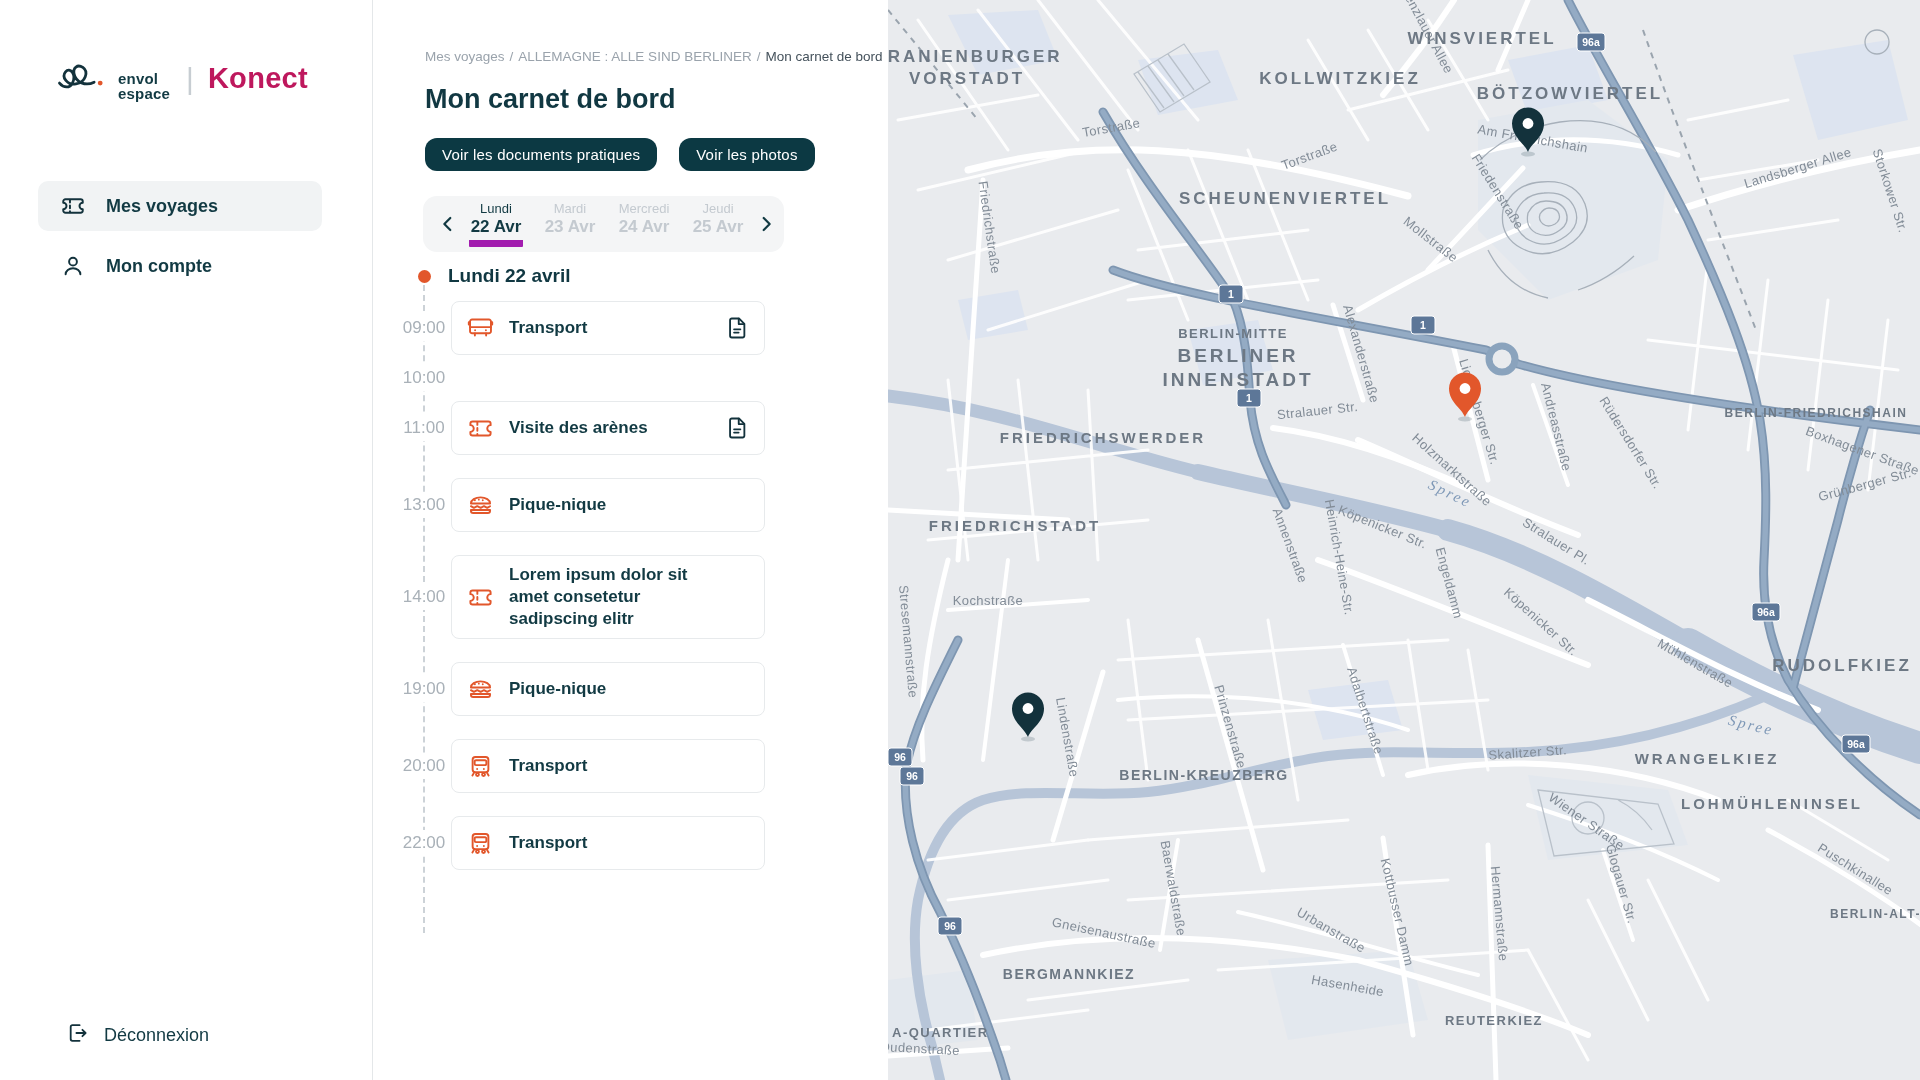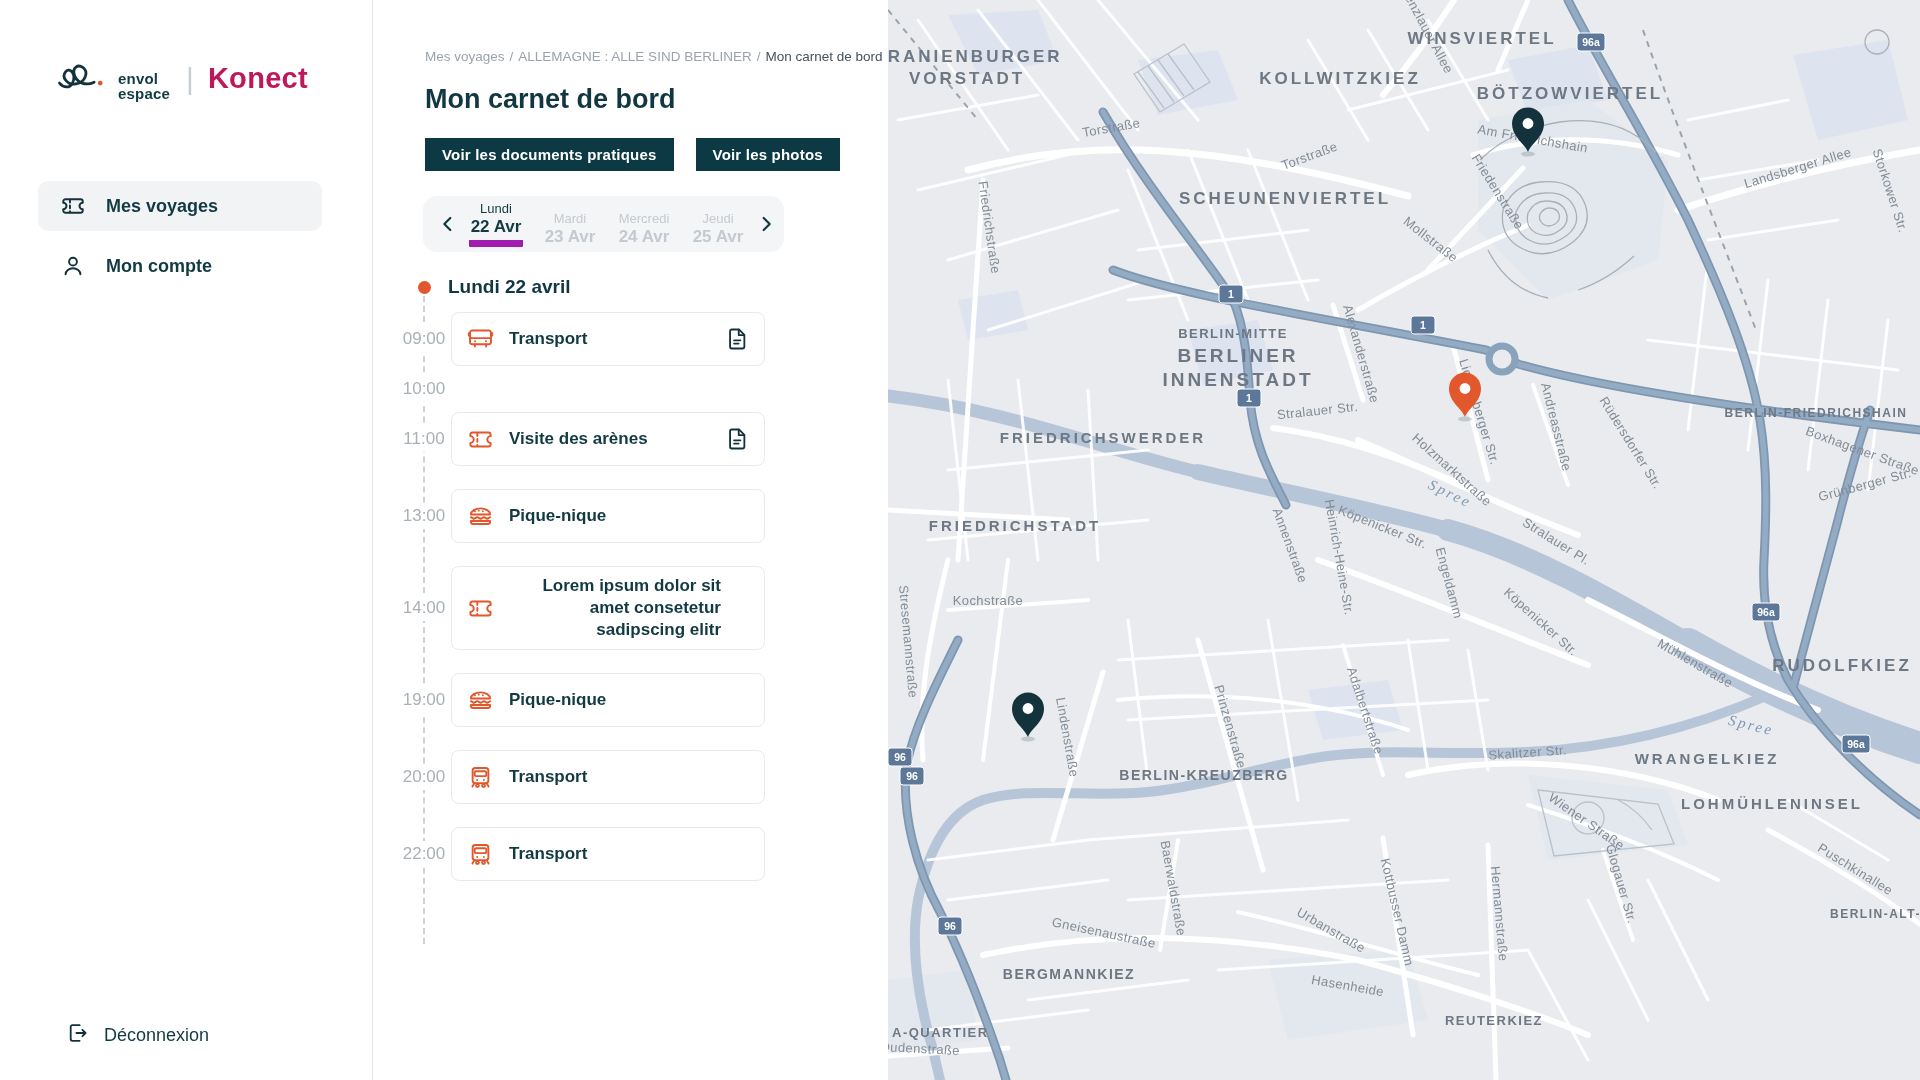--- a/index.html
+++ b/index.html
@@ -20,41 +20,41 @@
   .logout{position:absolute;left:66px;bottom:30px;display:flex;gap:14px;align-items:center;font-size:18px;font-weight:500;cursor:pointer;}
 
   
   .content{width:515px;min-width:515px;box-sizing:border-box;padding-top:49px;position:relative;background:#fff;}
   .pad{padding-left:52px;}
   .breadcrumb{font-size:13.5px;color:#9aa3ac;white-space:nowrap;}
   .breadcrumb span{margin-right:5px;}
   .breadcrumb .current{color:#44515b;}
   .page-title{font-size:27px;font-weight:700;color:#113842;margin-top:20px;}
   .btn-row{display:flex;gap:22px;margin-top:23px;}
-  .btn{background:#0c3943;color:#fff;font-size:15px;font-weight:700;border:none;border-radius:0;height:33px;padding:0 17px;font-family:inherit;cursor:pointer;letter-spacing:.2px;}
+  .btn{background:#0c3943;color:#fff;font-size:15px;font-weight:400;border:none;border-radius:12px;height:33px;padding:0 17px;font-family:inherit;cursor:pointer;letter-spacing:.2px;}
   .carousel{margin-top:25px;margin-left:50px;width:361px;height:56px;background:#f4f5f6;border-radius:14px;display:flex;align-items:center;justify-content:space-between;padding:0 14px;box-sizing:border-box;}
   .chev{width:24px;height:24px;color:#123a43;cursor:pointer;display:flex;align-items:center;justify-content:center;}
   .day{text-align:center;width:74px;cursor:pointer;}
   .day .dname{font-size:13px;color:#c4cad0;}
   .day .ddate{font-size:17px;font-weight:700;color:#c4cad0;margin-top:1px;}
   .day.active .dname{color:#123a43;}
   .day.active .ddate{color:#123a43;}
   .day.active .ddate span{display:inline-block;border-bottom:7px solid #a21caf;padding:0 2px 3px 2px;border-radius:1px;}
 
   
-  .timeline{margin-top:24px;position:relative;}
+  .timeline{margin-top:13px;position:relative;}
   .tl-line{position:absolute;left:50px;top:20px;height:648px;border-left:2px dashed #ccd2d7;}
   .tl-head{display:flex;align-items:center;margin-bottom:14px;position:relative;}
   .tl-dot{width:13px;height:13px;border-radius:50%;background:#e2572b;margin-left:45px;}
   .tl-head-label{font-size:19px;font-weight:700;margin-left:17px;color:#113842;}
   .rows{display:flex;flex-direction:column;gap:23px;}
   .row{position:relative;}
   .t-time{position:absolute;left:51px;top:50%;transform:translate(-50%,-50%);background:#fff;font-size:17px;color:#a9b1b8;padding:3px 1px;z-index:2;}
   .card{margin-left:78px;width:314px;box-sizing:border-box;min-height:54px;background:#fff;border:1.6px solid #e7eaec;border-radius:8px;display:flex;align-items:center;gap:15px;padding:8px 14px 8px 15px;cursor:pointer;}
-  .card.tall{min-height:80px;text-align:right;}
+  .card.tall{min-height:80px;}
   .card-label{font-size:17px;font-weight:700;color:#123a43;line-height:1.3;max-width:212px;}
   .act-ic{color:#e2572b;display:flex;align-items:center;flex:none;}
   .doc-btn{margin-left:auto;display:flex;align-items:center;cursor:pointer;flex:none;}
 
   
   .map{position:relative;flex:1;overflow:hidden;background:#e9ebee;cursor:grab;}
   .map svg{position:absolute;left:0;top:0;}
   text.lbl-district{fill:#6d7884;font-weight:700;font-family:"Liberation Sans",sans-serif;}
   text.lbl-street{fill:#828c97;font-size:13px;font-family:"Liberation Sans",sans-serif;letter-spacing:.4px;}
   text.lbl-water{fill:#7d97b6;font-size:15px;font-style:italic;letter-spacing:2.5px;font-family:"Liberation Serif","DejaVu Serif",serif;}
@@ -122,21 +122,21 @@
         <button class="btn">Voir les photos</button>
       </div>
     </div>
 
     <div class="carousel">
       <span class="chev">
         <svg viewBox="0 0 24 24" width="22" height="22" fill="none" stroke="#123a43" stroke-width="2.4" stroke-linecap="round" stroke-linejoin="round">
             <path d="M14.5 5.5 8 12 l6.5 6.5"></path>
           </svg>
       </span>
-      <div style="display:flex;flex:1;justify-content:space-around;align-items:flex-end;">
+      <div style="display:flex;flex:1;justify-content:space-around;">
           <div class="day active">
     <div class="dname">Lundi</div>
     <div class="ddate"><span>22 Avr</span></div>
   </div>
           <div class="day">
     <div class="dname">Mardi</div>
     <div class="ddate"><span>23 Avr</span></div>
   </div>
           <div class="day">
     <div class="dname">Mercredi</div>

